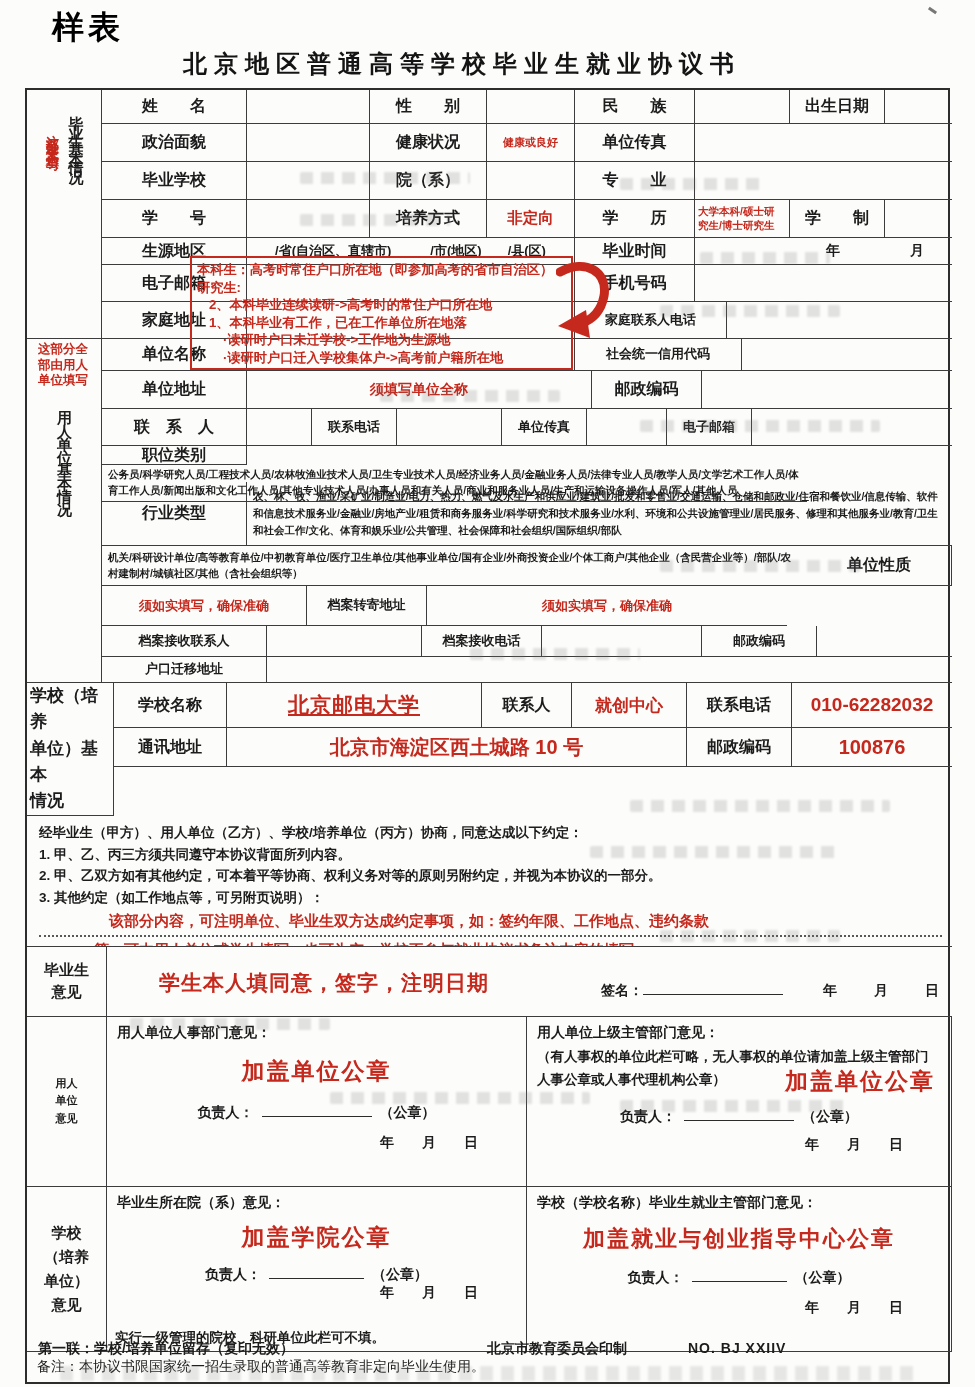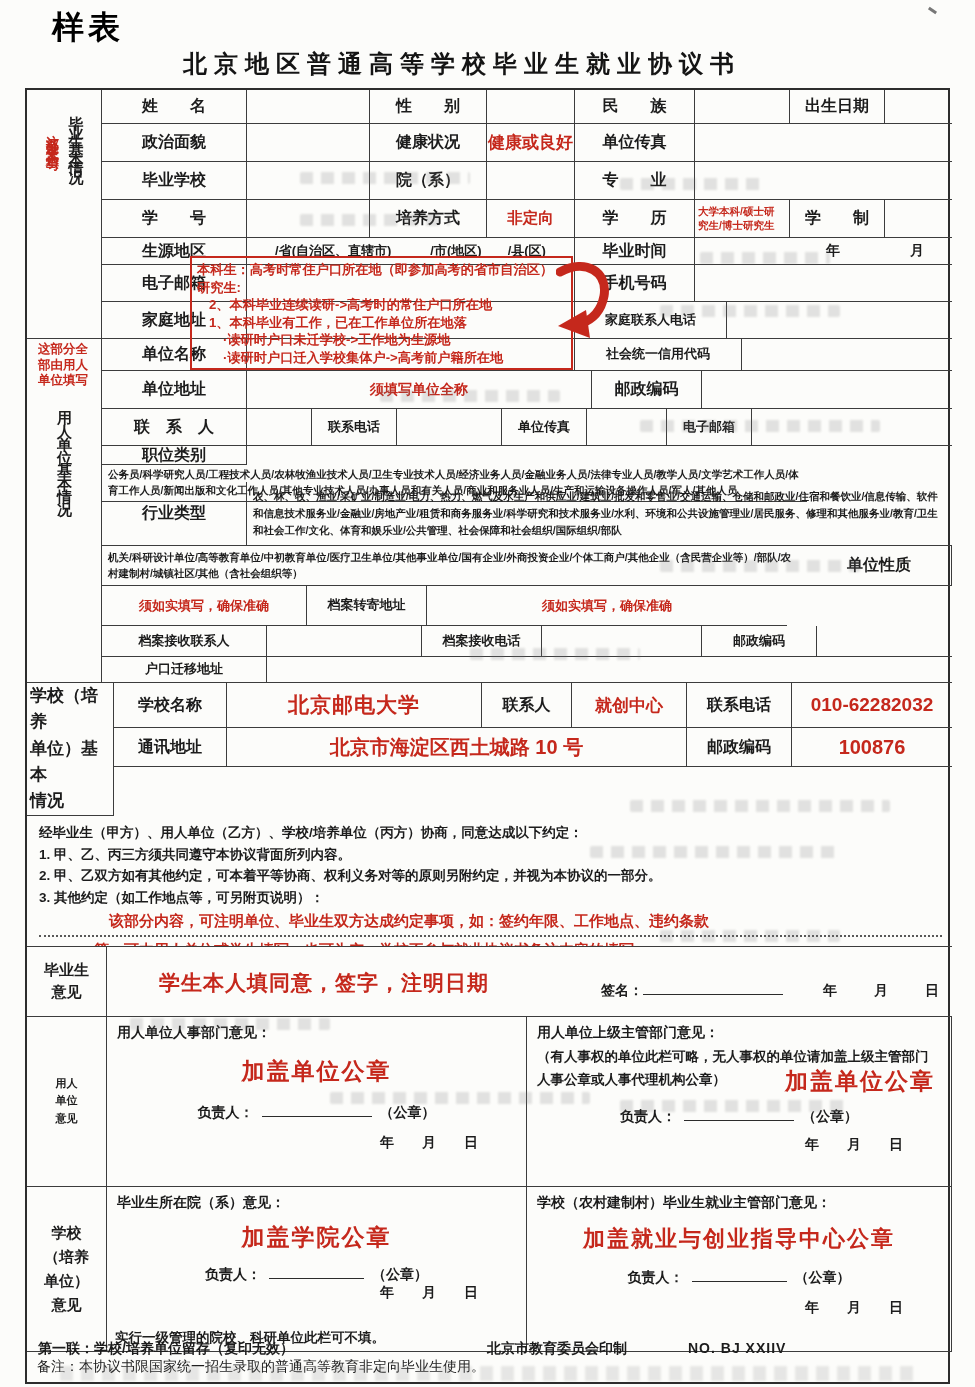--- a/index.html
+++ b/index.html
@@ -61,21 +61,21 @@
           <div class="c" style="width:88px;"></div>
           <div class="c lab" style="width:120px;">民　　族</div>
           <div class="c" style="width:95px;"></div>
           <div class="c lab" style="width:95px;">出生日期</div>
           <div class="c end" style="width:67px;"></div>
         </div>
         <div class="row" style="height:38px;">
           <div class="c lab" style="width:145px;">政治面貌</div>
           <div class="c" style="width:123px;"></div>
           <div class="c lab" style="width:117px;">健康状况</div>
-          <div class="c hintc red" style="width:88px;font-size:17px;">健康或良好</div>
+          <div class="c hintc red" style="width:88px;font-size:11px;">健康或良好</div>
           <div class="c lab" style="width:120px;">单位传真</div>
           <div class="c end" style="width:257px;"></div>
         </div>
         <div class="row" style="height:38px;">
           <div class="c lab" style="width:145px;">毕业学校</div>
           <div class="c" style="width:123px;"></div>
           <div class="c lab" style="width:117px;">院（系）</div>
           <div class="c" style="width:88px;"></div>
           <div class="c lab" style="width:120px;">专　　业</div>
           <div class="c end" style="width:257px;"></div>
@@ -182,21 +182,21 @@
       </div>
     </div>
 
     <div class="sec">
       <div class="side prelines" style="width:87px;align-items:center;justify-content:center;font-weight:700;font-size:17px;line-height:1.55;text-align:left;padding-left:3px;">学校（培养
 单位）基本
 情况</div>
       <div class="rows">
         <div class="row" style="height:45px;">
           <div class="c lab" style="width:113px;">学校名称</div>
-          <div class="c hintc red" style="width:255px;font-size:21px;letter-spacing:1px;">北京邮电大学</div>
+          <div class="c hintc red" style="width:255px;font-size:21px;letter-spacing:1px;text-decoration:underline;">北京邮电大学</div>
           <div class="c lab" style="width:90px;">联系人</div>
           <div class="c hintc red" style="width:115px;font-size:17px;">就创中心</div>
           <div class="c lab" style="width:105px;">联系电话</div>
           <div class="c end hintc red" style="width:160px;font-size:19px;">010-62282032</div>
         </div>
         <div class="row" style="height:39px;">
           <div class="c lab" style="width:113px;">通讯地址</div>
           <div class="c hintc red" style="width:460px;font-size:20px;">北京市海淀区西土城路 10 号</div>
           <div class="c lab" style="width:105px;">邮政编码</div>
           <div class="c end hintc red" style="width:160px;font-size:20px;">100876</div>
@@ -257,21 +257,21 @@
       <div class="opcell" style="width:420px;height:165px;">
         <div class="optitle">毕业生所在院（系）意见：</div>
         <div class="stamp red" style="margin:10px auto 0;">加盖学院公章</div>
         <div class="mgr" style="margin-top:12px;">
           <span>负责人：</span><span class="uline" style="width:95px;margin:0 8px;"></span><span>（公章）</span>
         </div>
         <div class="opdate">年　　月　　日</div>
         <div style="margin-top:auto;font-weight:700;font-size:13.5px;padding:0 8px 4px;">实行一级管理的院校、科研单位此栏可不填。</div>
       </div>
       <div class="opcell end" style="width:425px;height:165px;">
-        <div class="optitle">学校（农村建制村）毕业生就业主管部门意见：</div>
+        <div class="optitle">学校（学校名称）毕业生就业主管部门意见：</div>
         <div class="stamp red" style="margin:12px auto 0;font-size:22px;">加盖就业与创业指导中心公章</div>
         <div class="mgr" style="margin-top:14px;">
           <span>负责人：</span><span class="uline" style="width:95px;margin:0 8px;"></span><span>（公章）</span>
         </div>
         <div class="opdate" style="margin-top:12px;">年　　月　　日</div>
       </div>
     </div>
 
     <div class="sec">
       <div class="c end" style="width:925px;height:30px;border-bottom:none;padding-left:10px;font-weight:400;font-size:14px;">备注：本协议书限国家统一招生录取的普通高等教育非定向毕业生使用。</div>

